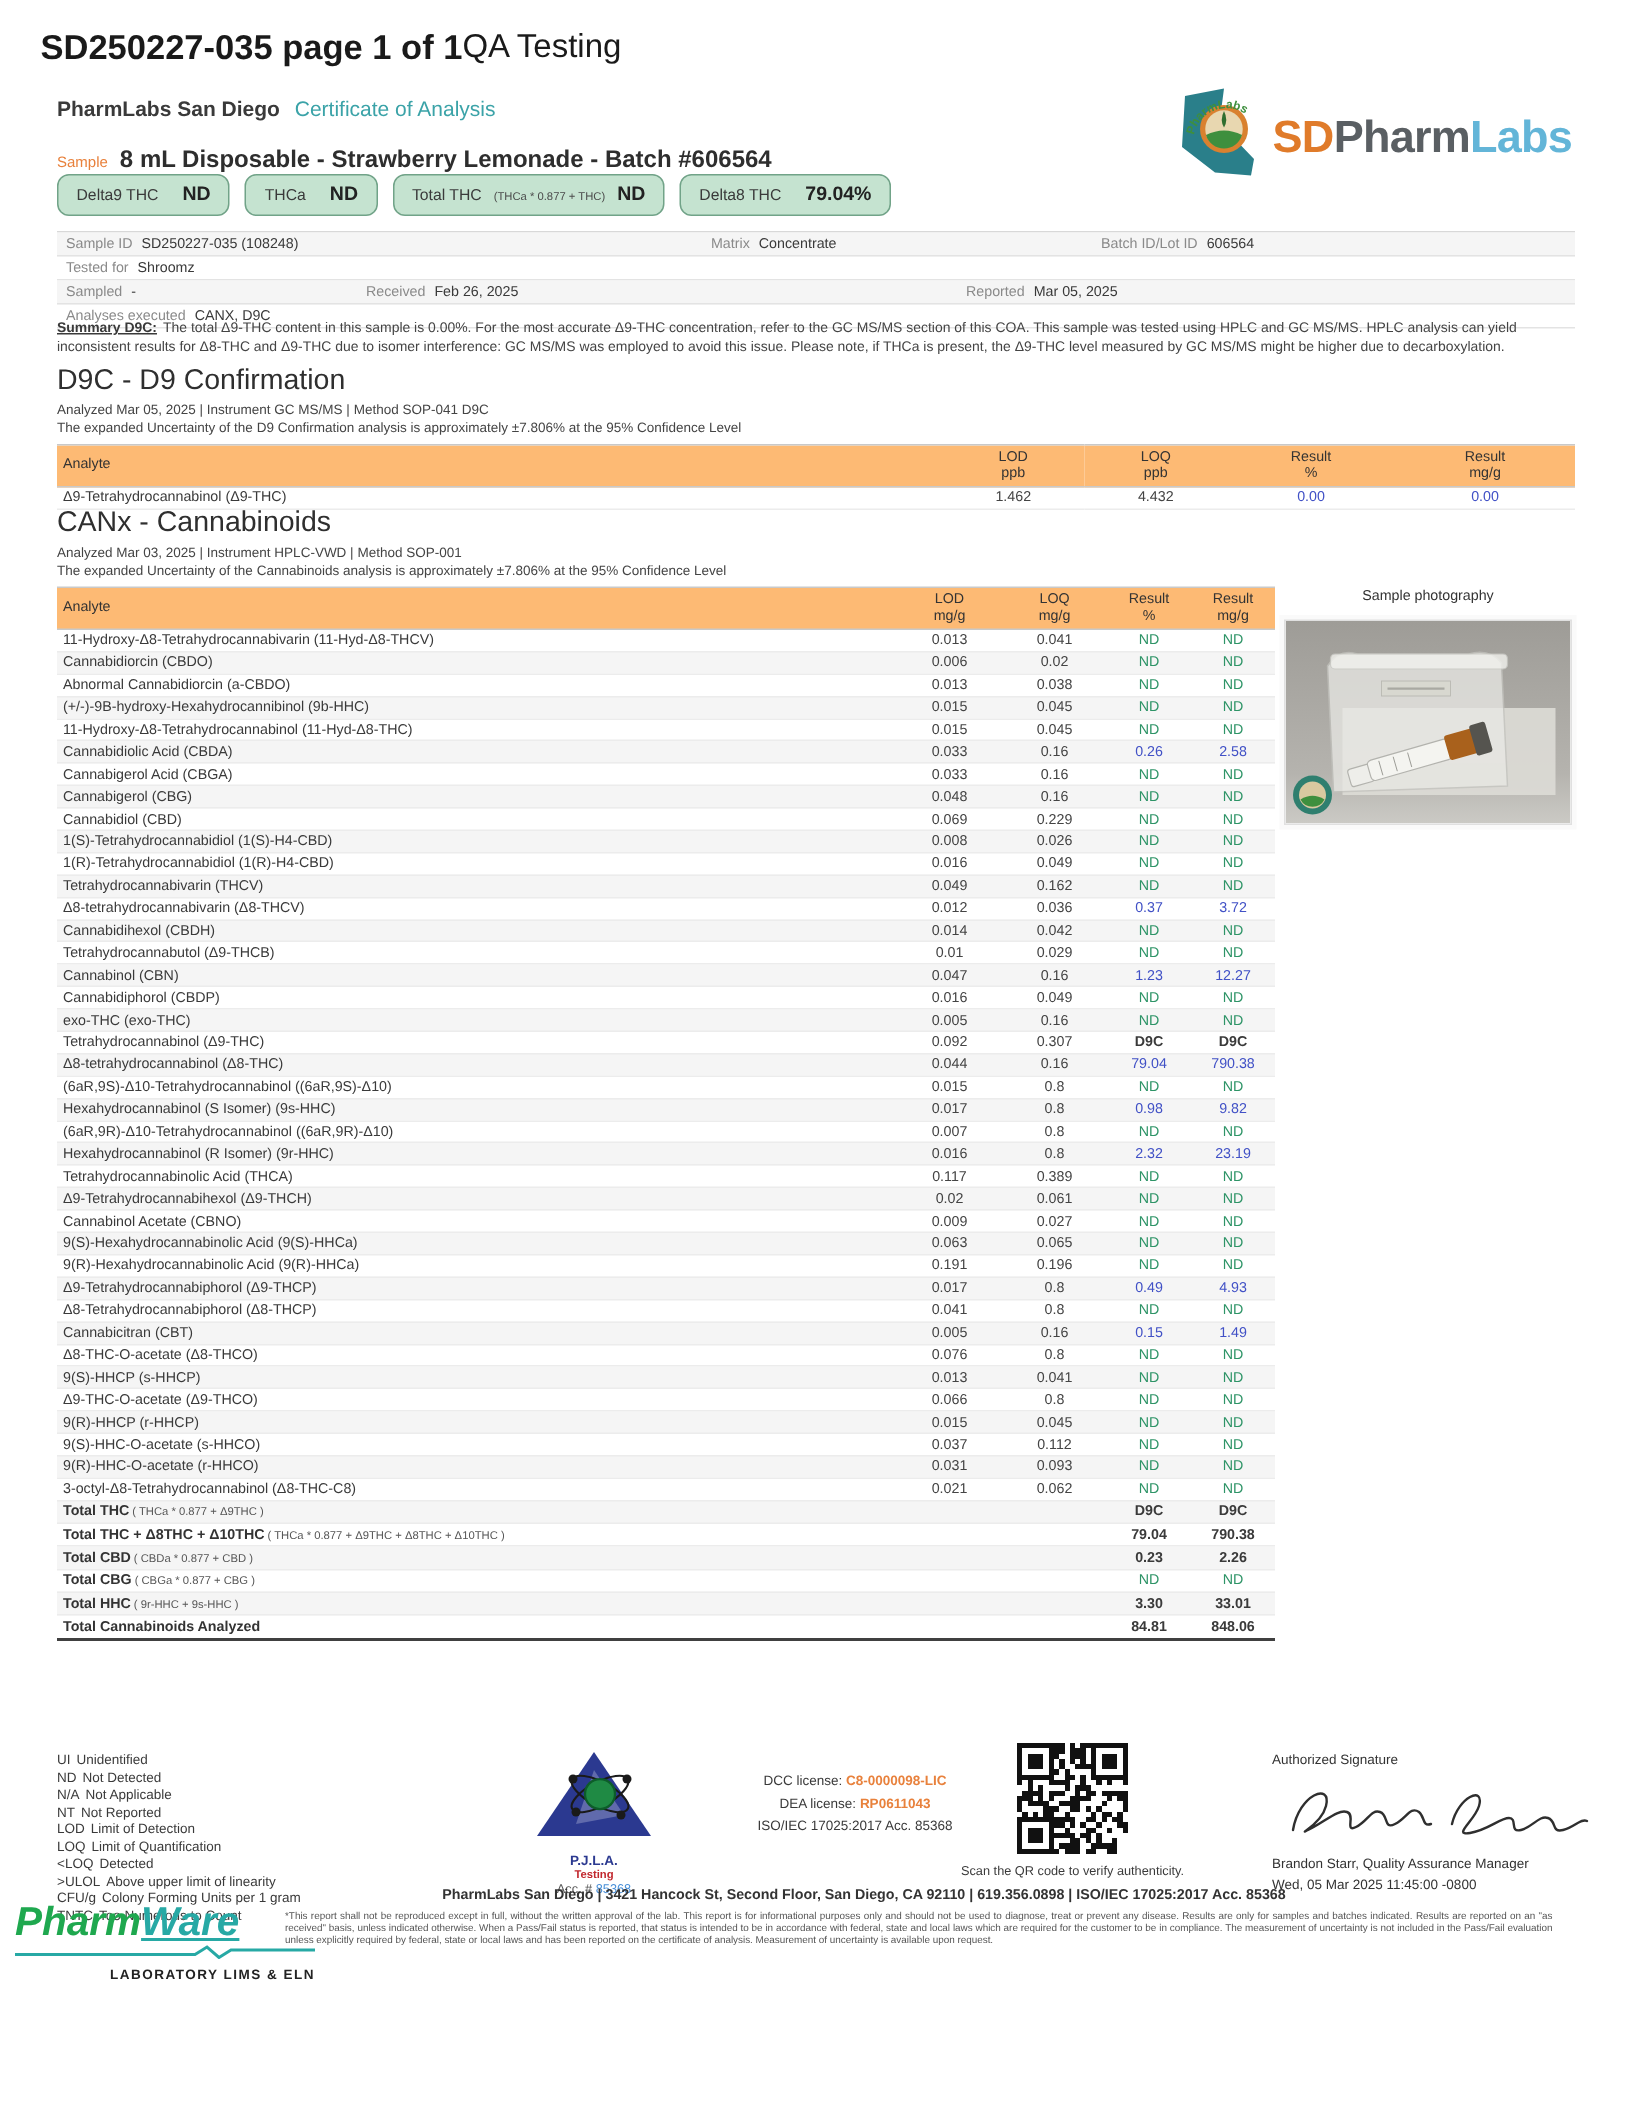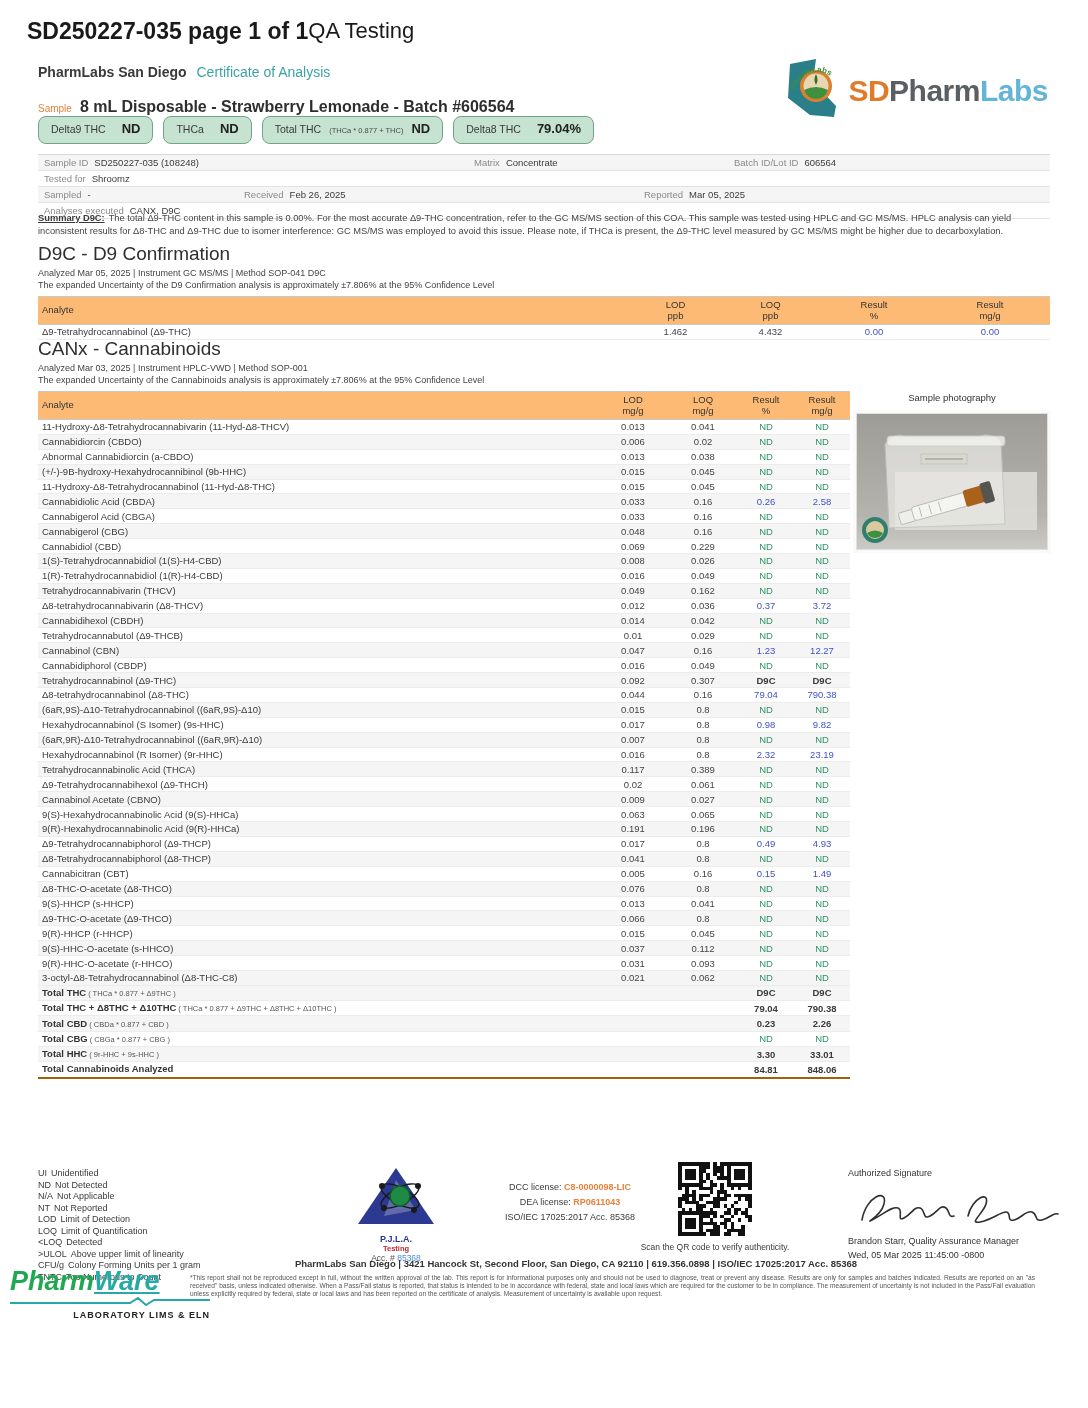--- a/index.html
+++ b/index.html
@@ -61,21 +61,21 @@
   td.c{text-align:center;}
   .nd{color:#2E9467;}
   .num{color:#4151C6;}
   .d9c{color:#3a3a3a;font-weight:bold;}
   .tot{color:#3a3a3a;font-weight:bold;}
   tbody.stripe tr:nth-child(even){background:#f5f5f5;}
   tbody.stripe2 tr:nth-child(odd){background:#f5f5f5;}
   tbody.totals td{height:14.3px;}
   tbody.totals .tlabel{font-weight:bold;font-size:9.5px;color:#333;}
   tbody.totals .tformula{font-size:7.5px;color:#555;font-weight:normal;margin-left:2px;}
-  tbody.totals tr:last-child td{border-bottom:2px solid #a16207;margin-left:12px;}
+  tbody.totals tr:last-child td{border-bottom:2px solid #404040;margin-left:12px;}
 
   .d9c-sec{top:243px;left:38px;width:1012px;}
   .d9c-sec table{width:1012px;margin-top:6px;}
 
   .canx-sec{top:338px;left:38px;width:1012px;}
   .canx-sec table{width:812px;margin-top:6px;}
   .photo-col{position:absolute;top:46px;right:0;width:196px;text-align:center;}
   .photo-head{font-size:9.5px;color:#333;padding:8px 0 10px 0;}
   .photo-frame{width:190px;height:135px;margin:0 auto;border:1px solid #e0e0e0;
                box-shadow:0 0 0 3px #fafafa;position:relative;overflow:hidden;}
@@ -394,20 +394,27 @@
           </tr>
 
           <tr>
             <td class="a">Cannabidiphorol (CBDP)</td>
             <td class="c">0.016</td>
             <td class="c">0.049</td>
             <td class="c nd">ND</td>
             <td class="c nd">ND</td>
           </tr>
 
+          <tr>
+            <td class="a">exo-THC (exo-THC)</td>
+            <td class="c">0.005</td>
+            <td class="c">0.16</td>
+            <td class="c nd">ND</td>
+            <td class="c nd">ND</td>
+          </tr>
 
           <tr>
             <td class="a">Tetrahydrocannabinol (Δ9-THC)</td>
             <td class="c">0.092</td>
             <td class="c">0.307</td>
             <td class="c d9c">D9C</td>
             <td class="c d9c">D9C</td>
           </tr>
 
           <tr>

